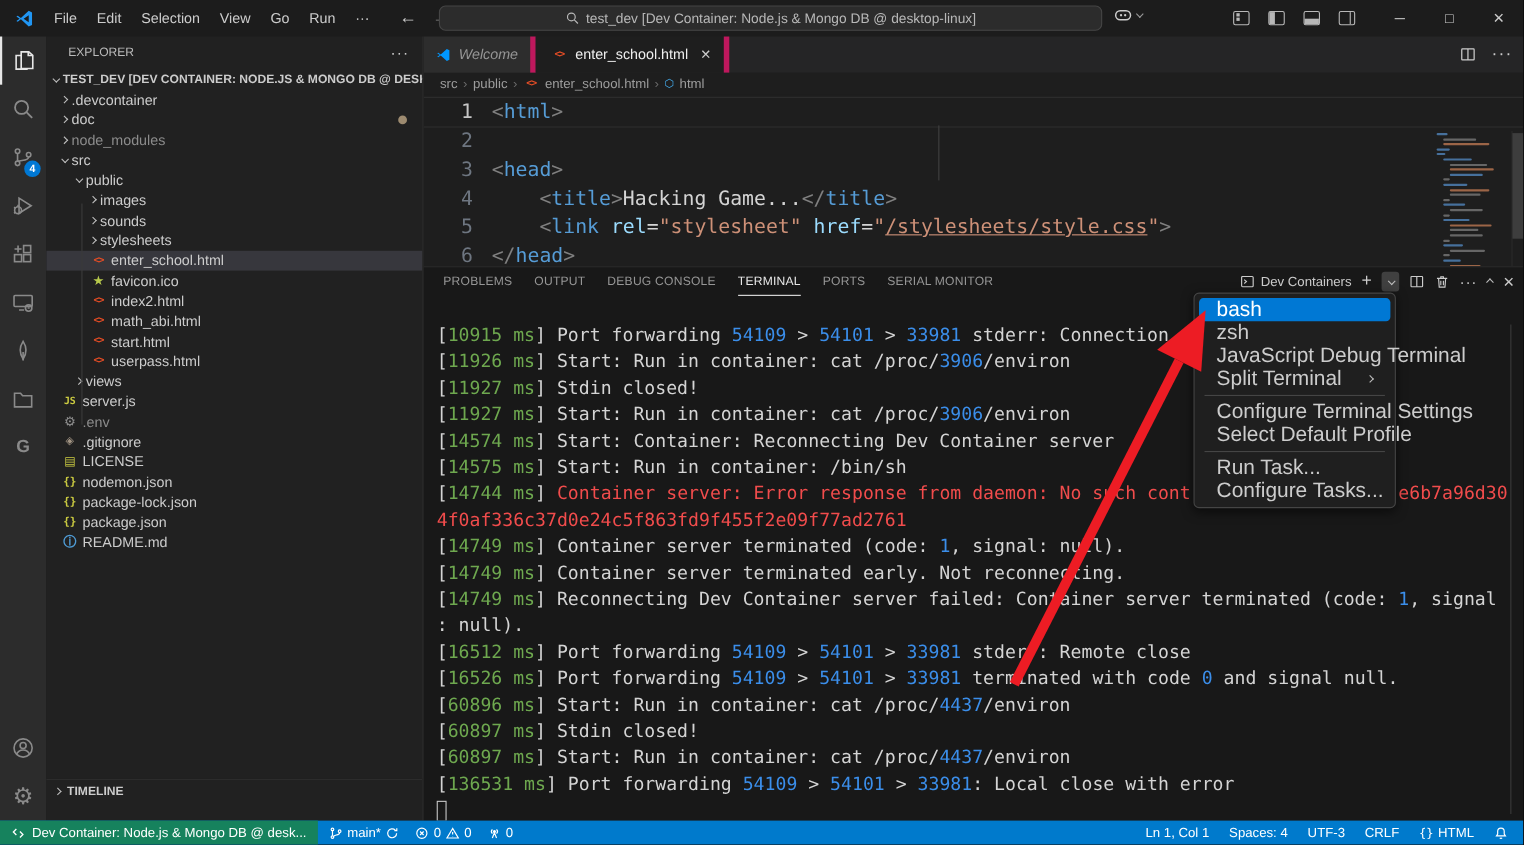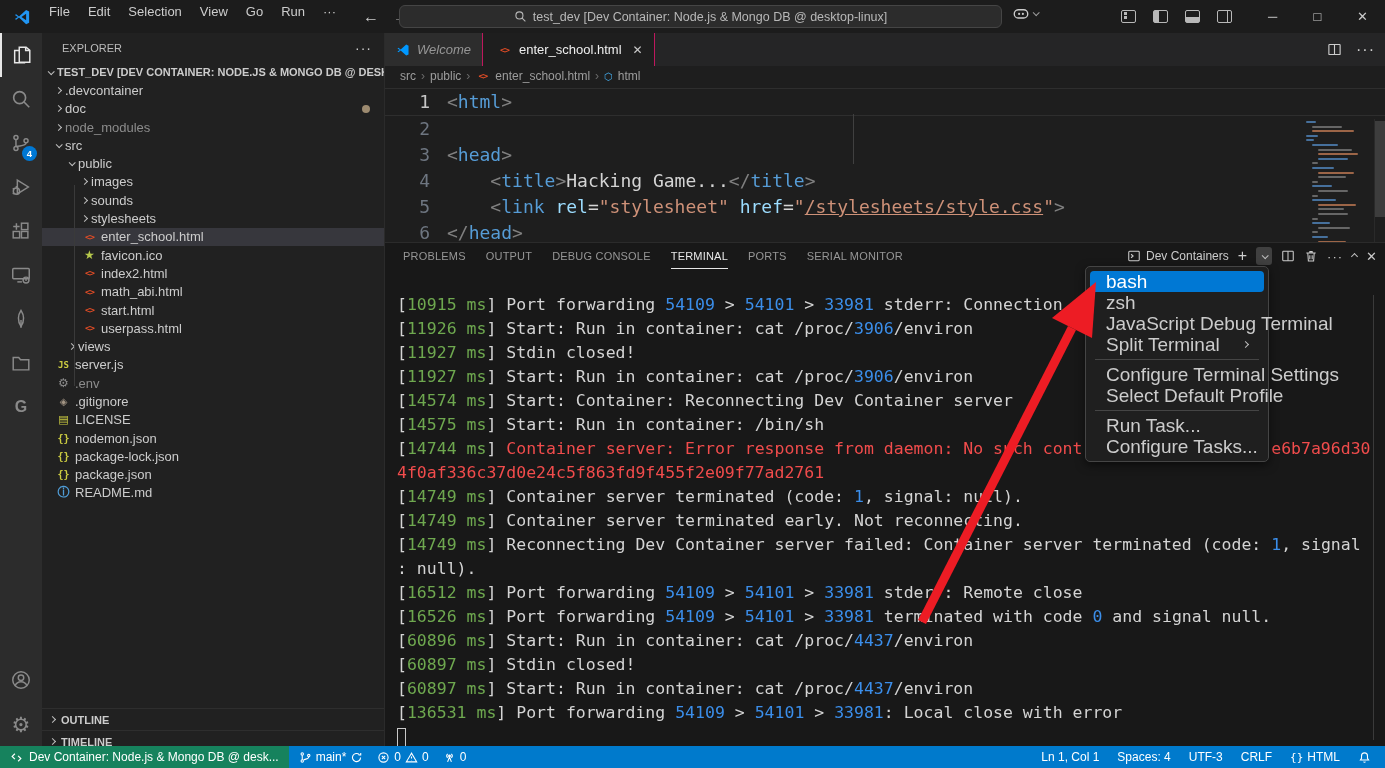--- a/index.html
+++ b/index.html
@@ -3,21 +3,21 @@
 <meta charset="utf-8">
 <style>
   * { margin:0; padding:0; box-sizing:border-box; }
   html,body { background:#000; }
   body { font-family:"Liberation Sans",sans-serif; }
   #app { position:relative; width:1385px; height:768px; background:#1e1e1e; overflow:hidden; color:#cccccc; }
 
   
   .titlebar { position:absolute; top:0; left:0; width:100%; height:33px; background:#1c1c1c; display:flex; align-items:center; z-index:20; }
   .tb-logo { width:20px; height:20px; margin:0 8px 0 12px; display:flex; align-items:center; justify-content:center; }
-  .menus { display:flex; align-items:flex-start; height:100%; }
+  .menus { display:flex; align-items:center; height:100%; }
   .menu-item { padding:0 9px; font-size:13px; color:#cccccc; height:24px; line-height:24px; border-radius:5px; cursor:default; }
   .nav-arrows { display:flex; gap:14px; margin-left:18px; font-size:16px; color:#cccccc; }
   .nav-arrows .fwd { color:#858585; }
   .searchbox { position:absolute; left:399px; top:5px; width:603px; height:23px; background:#2c2c2c; border:1px solid #454545; border-radius:6px; display:flex; align-items:center; justify-content:center; gap:6px; font-size:12.5px; color:#b8b8b8; }
   .copilot { position:absolute; left:1012px; top:6px; display:flex; align-items:center; gap:3px; color:#cccccc; }
   .tb-right { position:absolute; right:0; top:0; height:33px; display:flex; align-items:center; }
   .layout-icons { display:flex; gap:17px; margin-right:18px; align-items:center; }
   .lay { width:15px; height:13px; border:1.4px solid #b8b8b8; border-radius:2px; position:relative; }
   .lay.left::before  { content:""; position:absolute; left:0; top:0; bottom:0; width:5px; background:#b8b8b8; }
   .lay.bottom::before{ content:""; position:absolute; left:0; right:0; bottom:0; height:5px; background:#b8b8b8; }
@@ -58,21 +58,21 @@
   .fi-json { color:#cbcb41; font-size:10px; letter-spacing:0; }
   .fi-info { color:#4f9cd6; font-size:12px; font-family:"DejaVu Sans",sans-serif; }
   .tdot { width:8px; height:8px; border-radius:50%; background:#9d8b70; margin-left:auto; margin-right:14px; flex:none; }
   .indent-guide { position:absolute; width:1px; background:#3a3a3a; left:0; top:0; }
   .side-bottom { position:absolute; bottom:0; left:0; right:0; height:38px; overflow:hidden; }
   .side-sec { height:22px; border-top:1px solid #2e2e2e; display:flex; align-items:center; gap:6px; padding-left:8px; font-size:11px; font-weight:bold; color:#cccccc; background:#212121; }
 
   
   .editorarea { position:absolute; top:33px; left:385px; width:1000px; height:209px; background:#1e1e1e; }
   .tabsbar { height:33px; background:#252526; display:flex; align-items:stretch; position:relative; }
-  .tab { display:flex; align-items:center; gap:7px; padding:0 11px; font-size:13px; background:#2d2d2d; color:#969696; border-right:1px solid #be185d; }
+  .tab { display:flex; align-items:center; gap:7px; padding:0 11px; font-size:13px; background:#2d2d2d; color:#969696; border-right:5px solid #be185d; }
   .tab.active { background:#1e1e1e; color:#eeeeee; }
   .tab .tclose { font-size:12px; margin-left:4px; color:#cccccc; }
   .tab-welcome-label { font-style:italic; }
   .tabs-actions { position:absolute; right:10px; top:0; height:33px; display:flex; align-items:center; gap:14px; color:#cccccc; }
   .breadcrumb { height:20px; display:flex; align-items:center; gap:5px; padding-left:15px; font-size:12px; color:#9d9d9d; background:#1e1e1e; }
   .bc-sep { color:#6a6a6a; font-size:12px; }
   .bc-html-sym { color:#43a9e8; font-size:10px; }
   .code { position:relative; height:156px; overflow:hidden; font-family:"DejaVu Sans Mono",monospace; font-size:18px; line-height:26px; padding-top:2px; }
   .codeline { display:flex; white-space:pre; position:relative; }
   .codeline.current { border-top:1px solid #2e2e2e; border-bottom:1px solid #2e2e2e; }
@@ -347,24 +347,20 @@
           <span class="ficon fi-json" style="margin-left: 0px;">{}</span>
           <span class="tlabel">package.json</span>
         </div>
         <div class="trow" style="padding-left: 14px;">
           <span class="ficon fi-info" style="margin-left: 0px;">ⓘ</span>
           <span class="tlabel">README.md</span>
         </div>
         <div class="indent-guide" style="left: 32px; top: 121.5px; height: 201.3px;"></div>
       </div>
     <div class="side-bottom">
-      <div class="side-sec">
-        <span class="cv r"></span>
-        <span>OUTLINE</span>
-      </div>
       <div class="side-sec">
         <span class="cv r"></span>
         <span>TIMELINE</span>
       </div>
     </div>
   </div>
 
   <div class="editorarea">
     <div class="tabsbar">
       <div class="tab">

